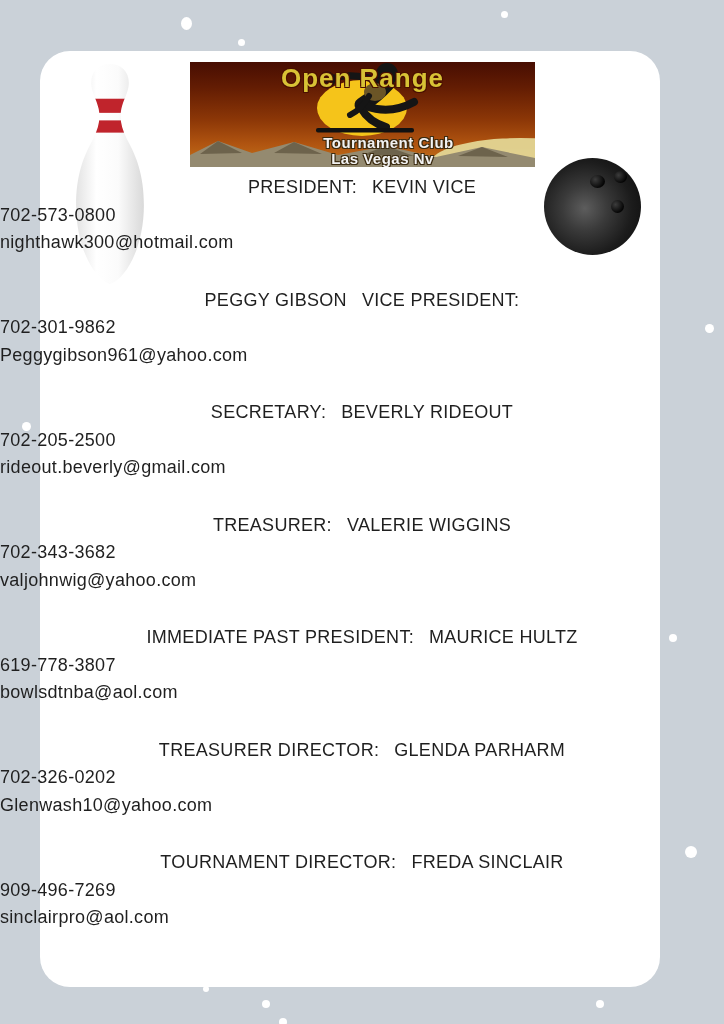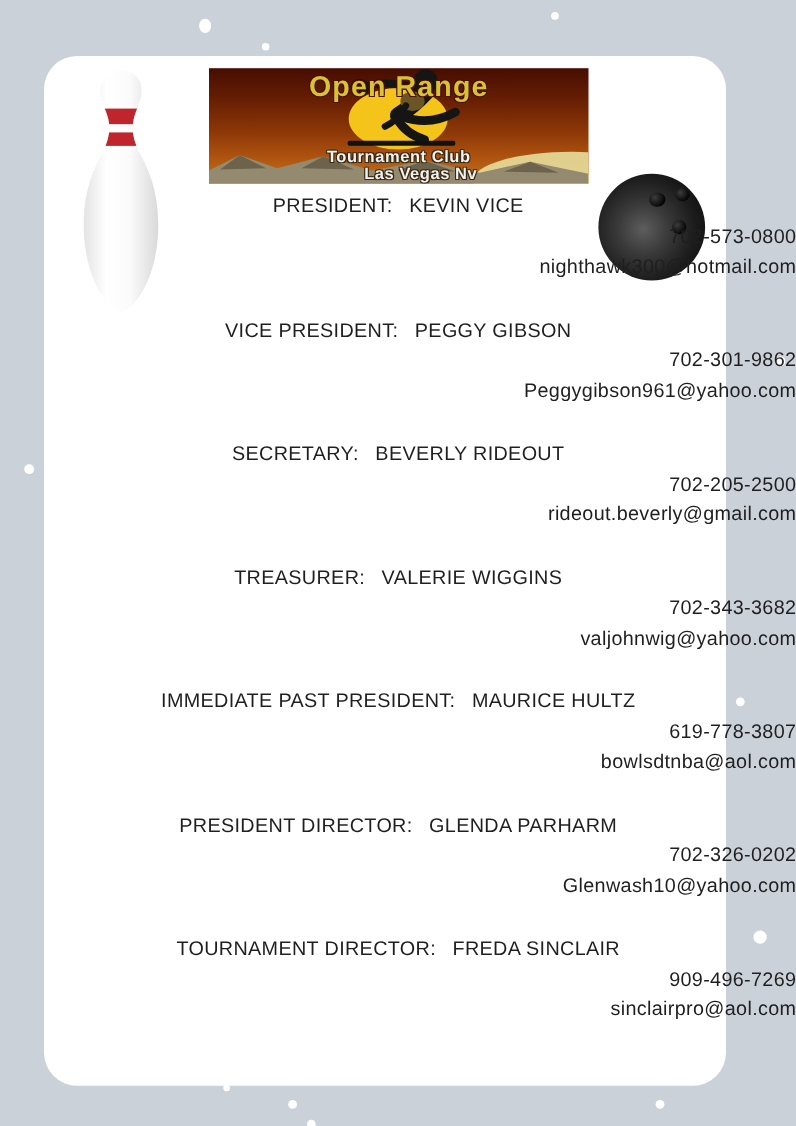--- a/index.html
+++ b/index.html
@@ -61,21 +61,21 @@
     left: 0;
     width: 100%;
     text-align: center;
     font-size: 15px;
     font-weight: bold;
     letter-spacing: 0.5px;
     color: #f2f2f2;
     text-shadow: -1px -1px 0 #3a2a10, 1px -1px 0 #3a2a10, -1px 1px 0 #3a2a10, 1px 1px 0 #3a2a10;
     z-index: 3;
   }
-  .banner-sub1 { top: 72px; }
+  .banner-sub1 { top: 72px; margin-left: 26px; }
   .banner-sub2 { top: 88px; margin-left: 20px; }
 
   
   .pin { position: absolute; left: 56px; top: 62px; }
 
   
   .ball {
     position: absolute;
     left: 544px;
     top: 158px;
@@ -89,21 +89,21 @@
     border-radius: 50%;
     background: radial-gradient(circle at 35% 35%, #3c3c3c 0%, #050505 70%);
   }
 
   
   .roster {
     position: absolute;
     left: 0;
     top: 174px;
     width: 724px;
-    text-align: right;
+    text-align: left;
     color: #1f1f1f;
     font-size: 18px;
     letter-spacing: 0.3px;
     line-height: 27.5px;
   }
   .officer { margin-bottom: 30px; }
   .role-line {
     display: flex;
     justify-content: center;
     gap: 15px;
@@ -191,22 +191,22 @@
       <div class="role-line">
           <span>PRESIDENT:</span>
           <span>KEVIN VICE</span>
         </div>
       <div>702-573-0800</div>
       <div>nighthawk300@hotmail.com</div>
     </div>
 
     <div class="officer">
       <div class="role-line">
+          <span>PEGGY GIBSON</span>
           <span>VICE PRESIDENT:</span>
-          <span>PEGGY GIBSON</span>
         </div>
       <div>702-301-9862</div>
       <div>Peggygibson961@yahoo.com</div>
     </div>
 
     <div class="officer">
       <div class="role-line">
           <span>SECRETARY:</span>
           <span>BEVERLY RIDEOUT</span>
         </div>
@@ -227,21 +227,21 @@
       <div class="role-line">
           <span>IMMEDIATE PAST PRESIDENT:</span>
           <span>MAURICE HULTZ</span>
         </div>
       <div>619-778-3807</div>
       <div>bowlsdtnba@aol.com</div>
     </div>
 
     <div class="officer">
       <div class="role-line">
-          <span>PRESIDENT DIRECTOR:</span>
+          <span>TREASURER DIRECTOR:</span>
           <span>GLENDA PARHARM</span>
         </div>
       <div>702-326-0202</div>
       <div>Glenwash10@yahoo.com</div>
     </div>
 
     <div class="officer">
       <div class="role-line">
           <span>TOURNAMENT DIRECTOR:</span>
           <span>FREDA SINCLAIR</span>

